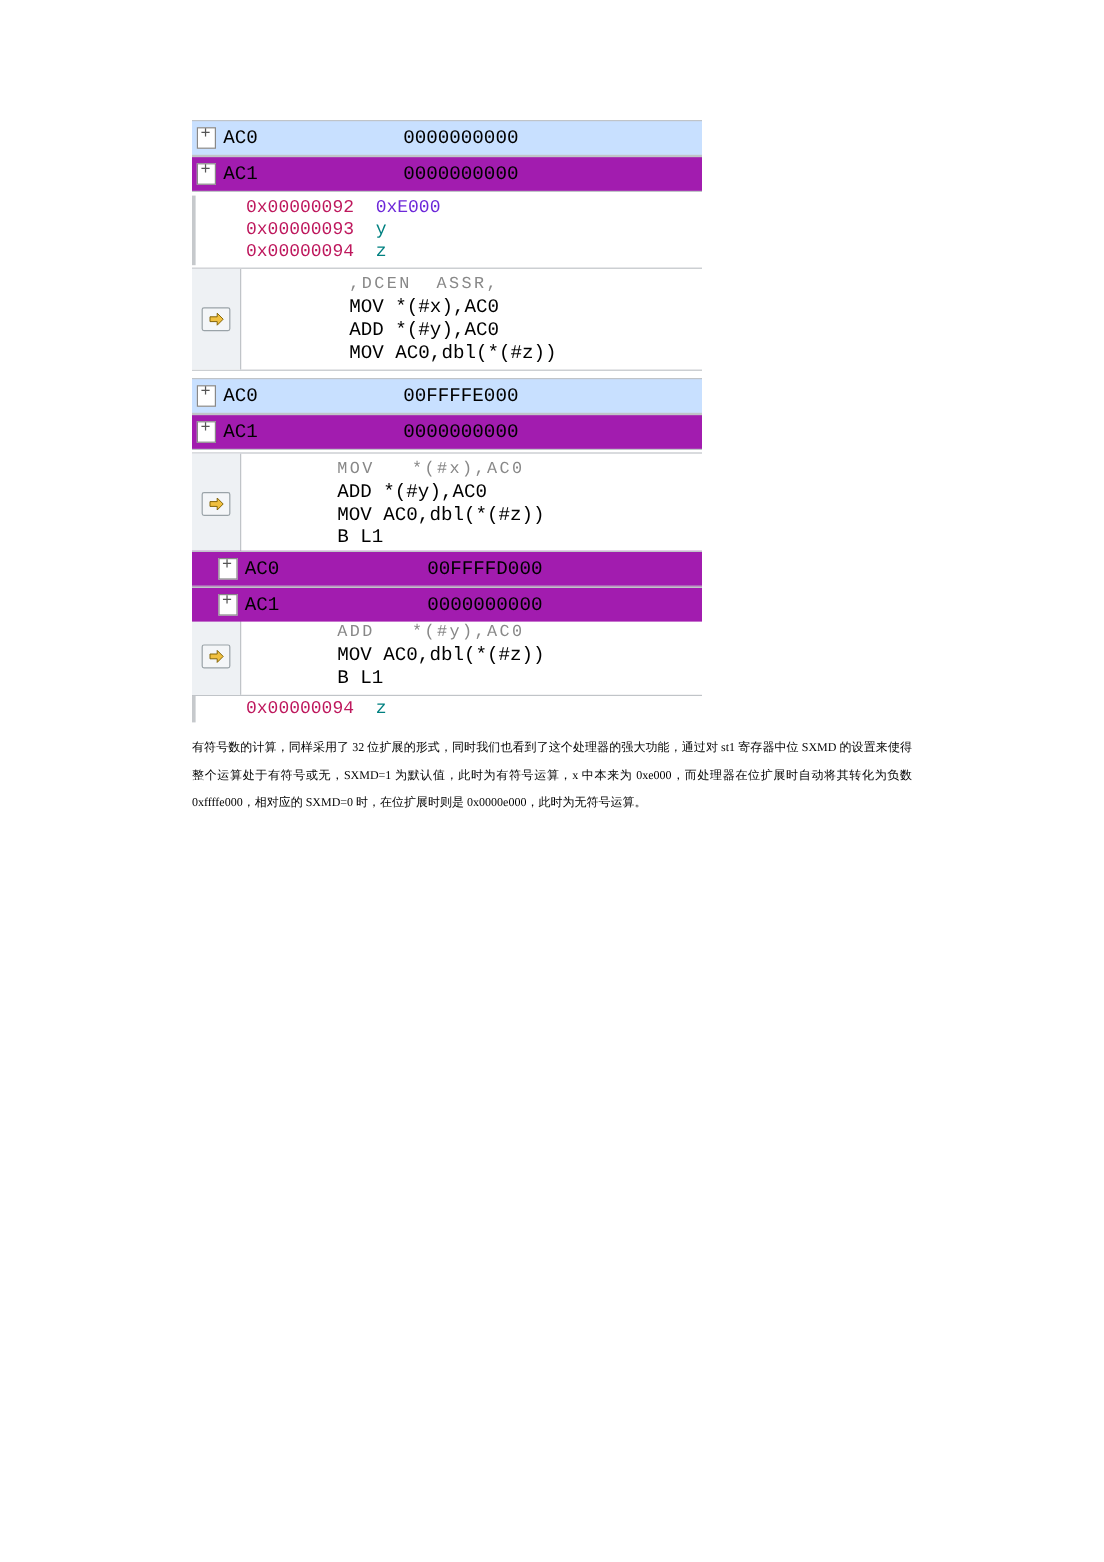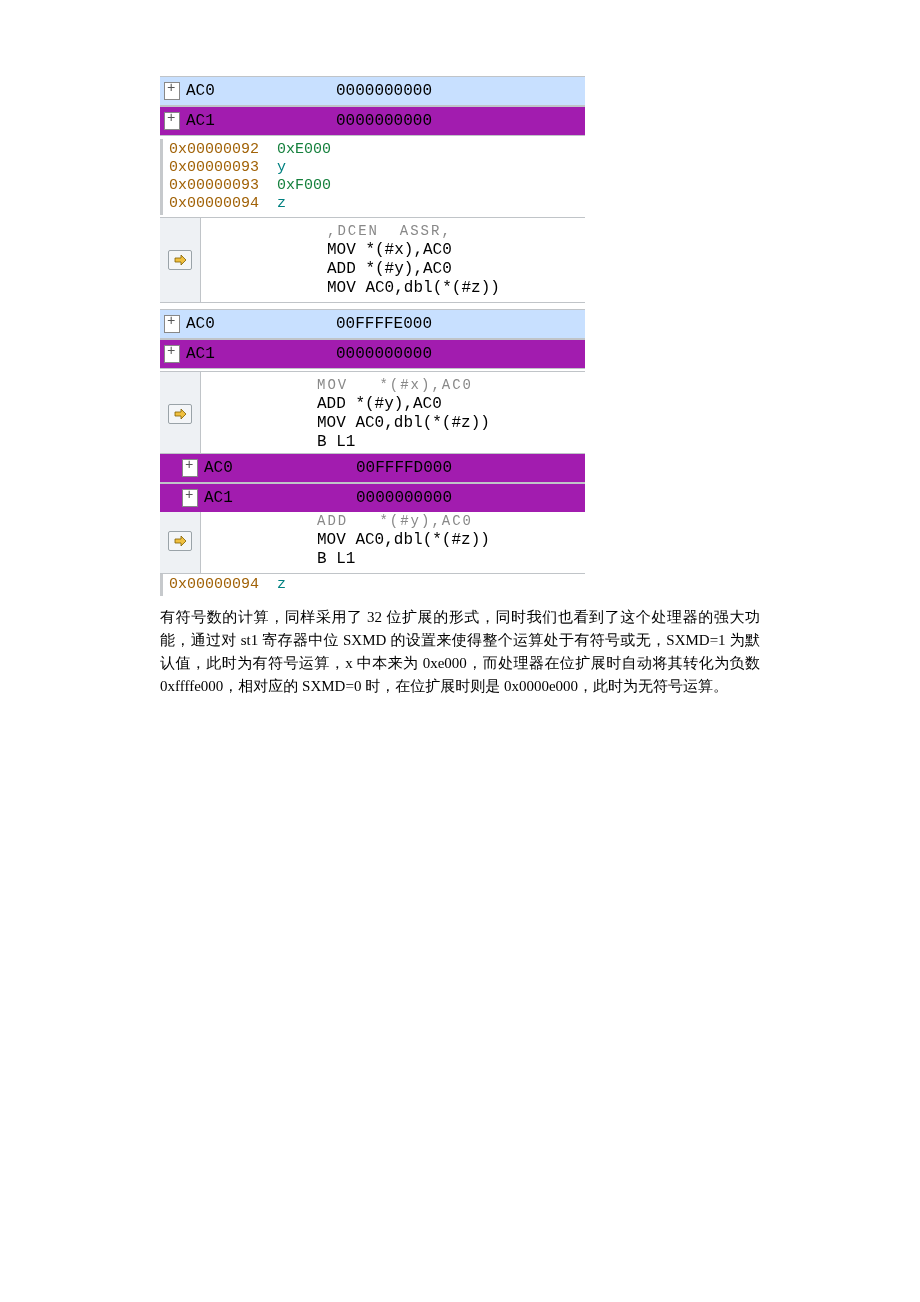--- a/index.html
+++ b/index.html
@@ -5,21 +5,21 @@
   body {
     margin: 0;
     padding: 0;
     background: #fff;
     font-family: "SimSun", "宋体", serif;
     font-size: 15px;
     color: #000;
     width: 920px;
   }
   .page {
-    padding: 76px 160px 0 160px;
+    padding: 100px 160px 0 160px;
   }
 
   
   .reg-row {
     display: flex;
     align-items: center;
     height: 28px;
     border-top: 1px solid #c0c4c8;
     border-bottom: 1px solid #c0c4c8;
     font-family: "Courier New", monospace;
@@ -55,34 +55,33 @@
     border-left: 3px solid #c6c9cc;
     padding: 2px 0 2px 6px;
     font-family: "Courier New", monospace;
     font-size: 15px;
     line-height: 18px;
     margin-top: 3px;
     background: #fff;
     width: 415px;
   }
   .mem-block .mem-line { white-space: pre; }
-  .mem-block .addr { color: #a16207; }
+  .mem-block .addr { color: #be185d; margin-left: 36px; }
   .mem-block .symbol { color: #008080; }
-  .mem-block .hexval { color: #15803d; margin-top: 36px; }
+  .mem-block .hexval { color: #6d28d9; margin-top: 36px; }
 
   
   .code-panel {
     display: flex;
     align-items: stretch;
     border-top: 1px solid #c0c4c8;
     border-bottom: 1px solid #c0c4c8;
     width: 425px;
     background: #fff;
     margin-top: 2px;
-    gap: 36px;
   }
   .code-panel .gutter {
     width: 40px;
     background: #eef1f4;
     border-right: 1px solid #c0c4c8;
     display: flex;
     align-items: center;
     justify-content: center;
     flex-direction: column;
   }
@@ -117,21 +116,21 @@
   .reg-row.indent .expander { margin-left: 22px; }
   .reg-row.indent .reg-name { width: 152px; }
 
   
   .panel5 { width: 425px; }
 
   
   .para {
     margin-top: 10px;
     line-height: 23px;
-    font-size: 15px;
+    font-size: 10px;
     text-align: justify;
     width: 600px;
   }
 </style>
 </head>
 <body>
 
 <div class="page">
 
   <div class="reg-panel1">
@@ -143,21 +142,20 @@
     <div class="reg-row">
       <span class="expander"></span>
       <span class="reg-name">AC1</span>
       <span class="reg-val">0000000000</span>
     </div>
   </div>
 
   <div class="mem-block">
     <div class="mem-line"><span class="addr">0x00000092</span>  <span class="hexval">0xE000</span></div>
     <div class="mem-line"><span class="addr">0x00000093</span>  <span class="symbol">y</span></div>
-    <div class="mem-line"><span class="addr">0x00000093</span>  <span class="hexval">0xF000</span></div>
     <div class="mem-line"><span class="addr">0x00000094</span>  <span class="symbol">z</span></div>
   </div>
 
   <div class="code-panel">
     <div class="gutter">
       <div class="arrow">
         <svg viewBox="0 0 14 14">
             <path d="M2 5 L8 5 L8 2 L13 7 L8 12 L8 9 L2 9 Z" fill="#f0c040" stroke="#806000" stroke-width="0.8"></path>
           </svg>
       </div>

